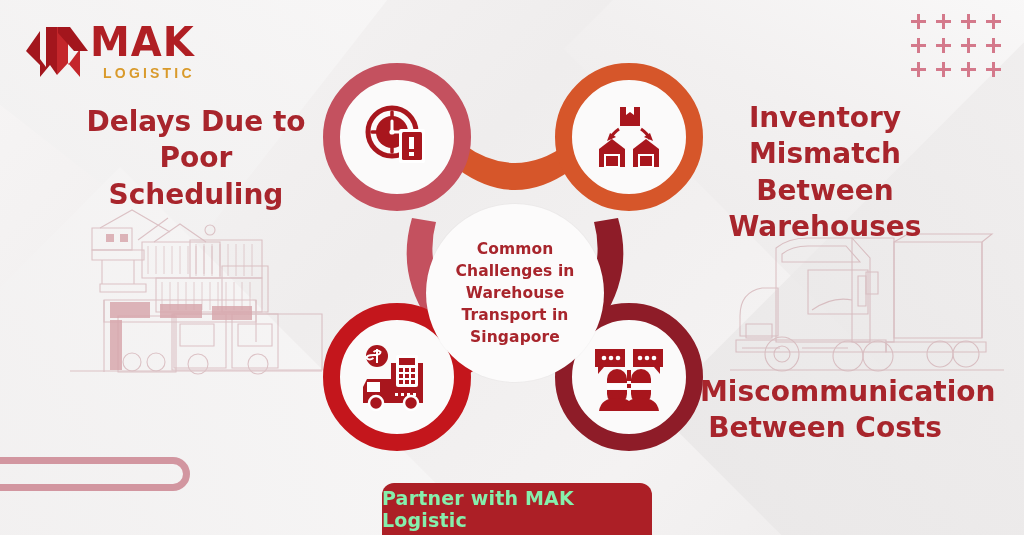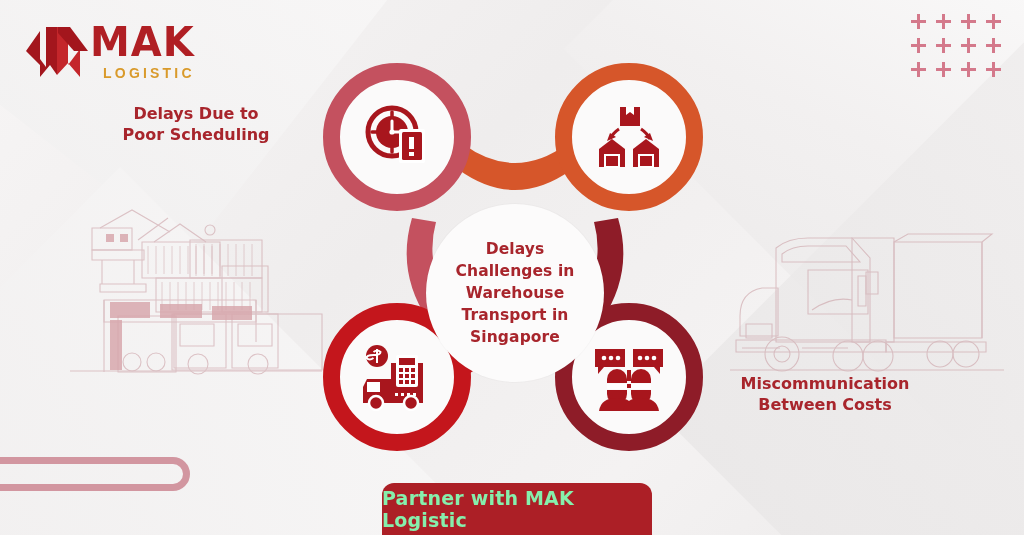--- a/index.html
+++ b/index.html
@@ -121,21 +121,21 @@
     letter-spacing: .1px;
     padding: 0 14px;
     font-family: "DejaVu Sans", sans-serif;
   }
 
   
   .label {
     position: absolute;
     color: #a8252c;
     font-weight: 700;
-    font-size: 16px;
+    font-size: 28px;
     line-height: 1.3;
     text-align: center;
     font-family: "DejaVu Sans", sans-serif;
     white-space: pre-line;
   }
   .label-tl { left: 72px;  top: 104px; width: 248px; }
   .label-tr { left: 700px; top: 100px; width: 250px; }
   .label-bl { left: 74px;  top: 378px; width: 248px; }
   .label-br { left: 700px; top: 374px; width: 250px; }
 
@@ -363,26 +363,29 @@
         <path d="M14 49 h20 v4 a10 10 0 0 1 -20 0 z" fill="#a8161d"></path>
         <path d="M6 70 q2 -13 18 -13 q16 0 18 13 z" fill="#a8161d"></path>
         <path d="M38 38 a10 10 0 0 1 20 0 v4 h-20 z" fill="#a8161d"></path>
         <rect x="38" y="43" width="20" height="5" fill="#ffffff"></rect>
         <path d="M38 49 h20 v4 a10 10 0 0 1 -20 0 z" fill="#a8161d"></path>
         <path d="M30 70 q2 -13 18 -13 q16 0 18 13 z" fill="#a8161d"></path>
       </svg>
     </div>
 
     <div class="center-hub">
-      <div class="center-text">Delays Challenges in Warehouse Transport in Singapore</div>
+      <div class="center-text">Common Challenges in Warehouse Transport in Singapore</div>
     </div>
   </div>
 
   <div class="label label-tl">Delays Due to
 Poor Scheduling</div>
+  <div class="label label-tr">Inventory Mismatch
+Between
+Warehouses</div>
   <div class="label label-br">Miscommunication
 Between Costs</div>
 
   <div class="pill-bar"></div>
 
   <div class="cta">Partner with MAK Logistic</div>
 
 </div>
 
 </body></html>

